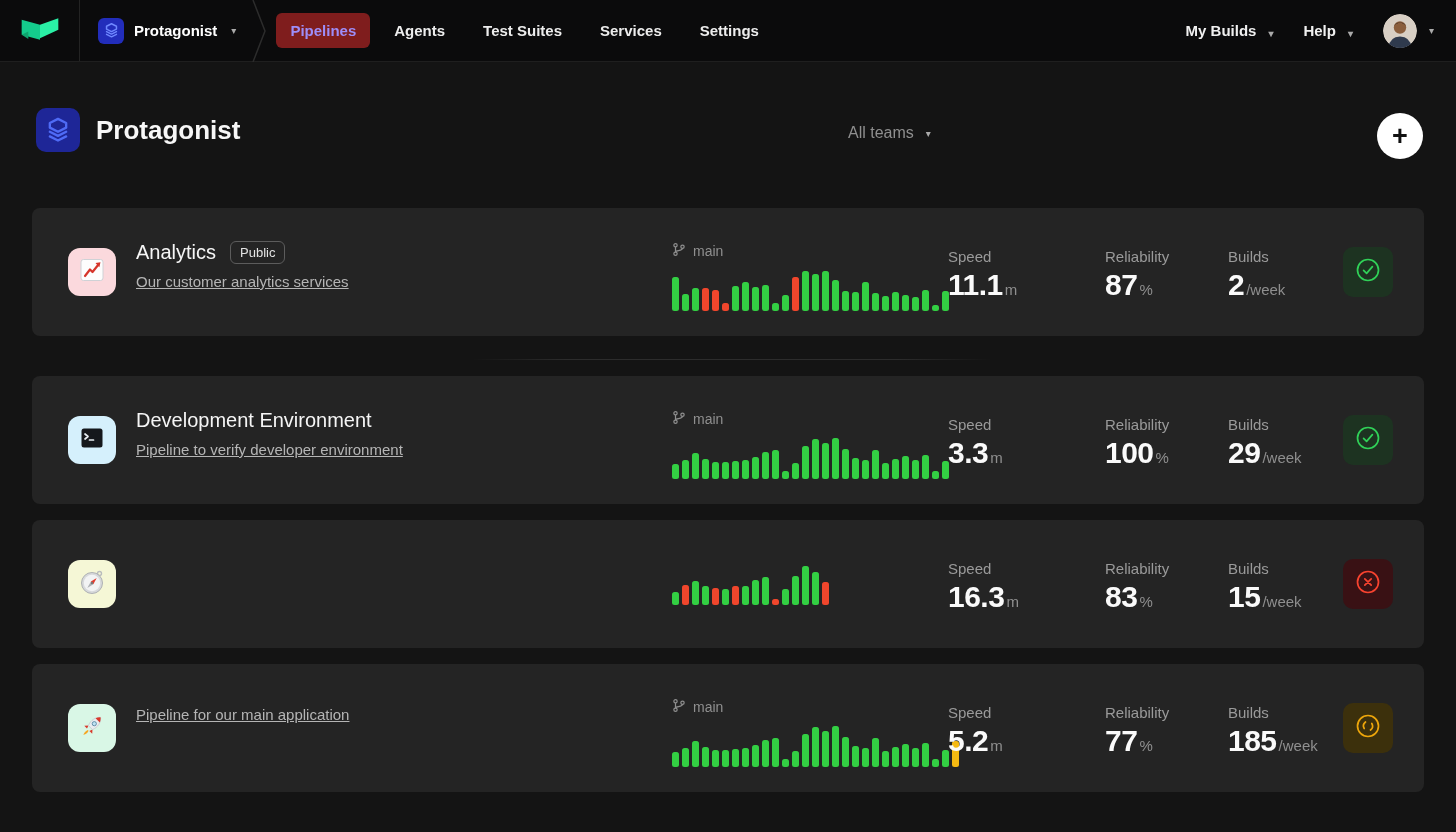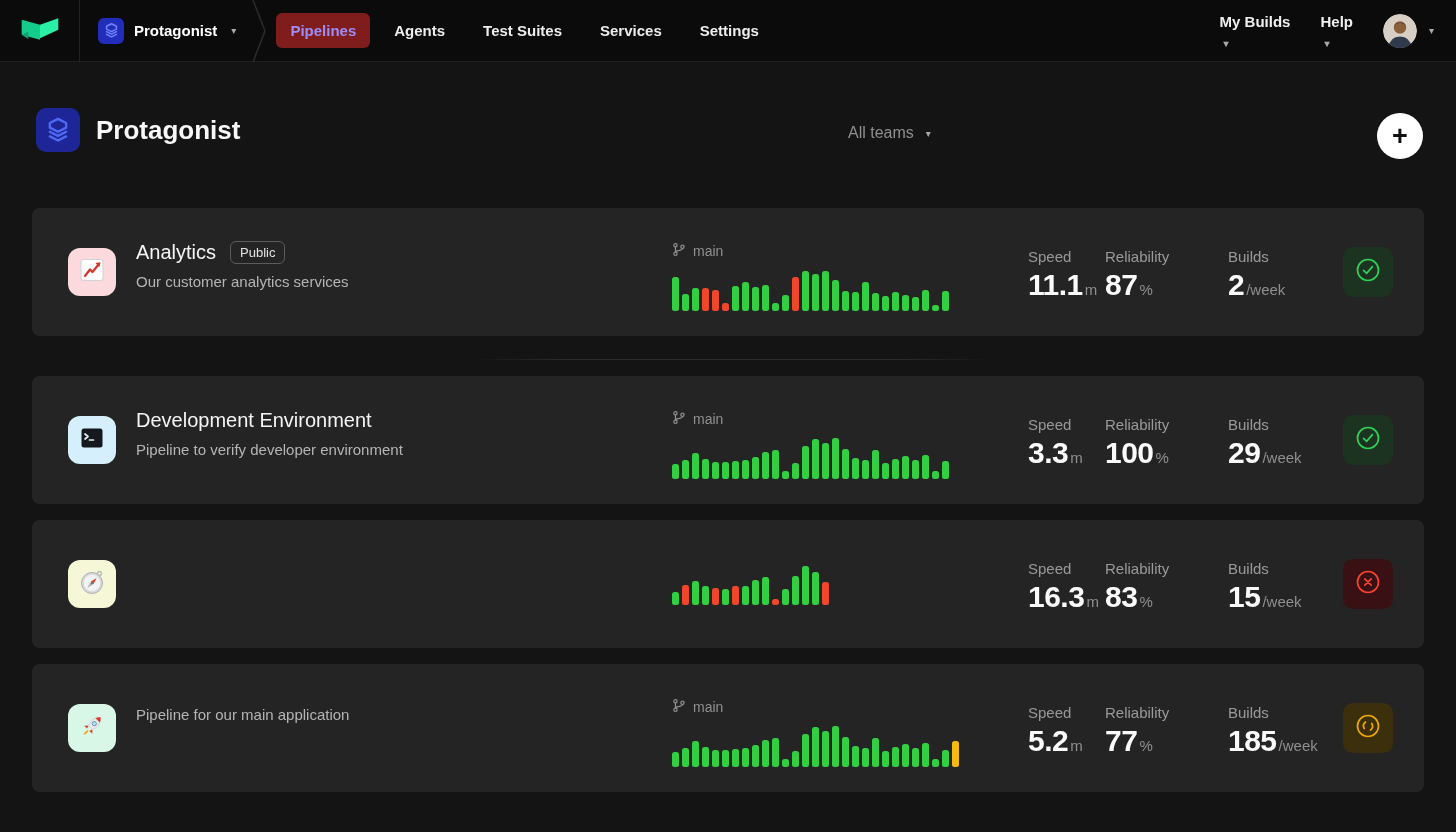--- a/index.html
+++ b/index.html
@@ -15,22 +15,22 @@
   .org-avatar-sm { width:26px; height:26px; border-radius:6px; background:#222dbb;
     display:flex; align-items:center; justify-content:center; }
   .org-name { font-size:15px; font-weight:700; color:#fff; }
   .caret { font-size:10px; color:#aaa; margin-left:4px; }
   .nav-chevron { align-self:stretch; }
   .tabs { display:flex; align-items:center; gap:10px; margin-left:10px; }
   .tab { padding:9px 14px; border-radius:6px; font-size:15px; font-weight:600;
     color:#ededed; cursor:pointer; white-space:nowrap; }
   .tab.active { background:#7f1d1d; color:#9d8df8; }
   .nav-right { margin-left:auto; display:flex; align-items:center; gap:30px; padding-right:22px; }
-  .nav-item { display:flex; align-items:flex-start; gap:8px; font-size:15px; font-weight:600;
-    color:#f0f0f0; cursor:pointer;flex-direction:column; }
+  .nav-item { display:flex; align-items:flex-end; gap:8px; font-size:15px; font-weight:600;
+    color:#f0f0f0; cursor:pointer; }
   .user-chip { display:flex; align-items:center; gap:8px; cursor:pointer; }
   .user-avatar { width:34px; height:34px; border-radius:50%; overflow:hidden; flex:none; }
 
   
   .page { padding:0 32px; }
   .page-header { position:relative; height:56px; margin-top:46px; }
   .header-org { position:absolute; left:4px; top:0; display:flex; align-items:center; gap:16px; }
   .org-avatar-lg { width:44px; height:44px; border-radius:10px; background:#1e2697;
     display:flex; align-items:center; justify-content:center; }
   .page-title { font-size:26px; font-weight:600; color:#f7f7f7; }
@@ -54,32 +54,32 @@
     background:linear-gradient(90deg, rgba(42,42,42,0), #2c2c2c 18%, #2c2c2c 82%, rgba(42,42,42,0)); }
   .card-divider + .pipeline-card { margin-top:16px; }
 
   .p-avatar { position:absolute; left:36px; top:40px; width:48px; height:48px; border-radius:12px;
     display:flex; align-items:center; justify-content:center; }
   .p-info { position:absolute; left:104px; top:33px; }
   .p-title-row { display:flex; align-items:flex-start; gap:14px; }
   .p-title { font-size:20px; font-weight:500; color:#f5f5f5; cursor:pointer; }
   .p-badge { border:1px solid #5c5c5c; border-radius:6px; padding:3px 9px; font-size:13px;
     color:#e3e3e3; }
-  .p-desc { margin-top:9px; font-size:15px; color:#b5b5b5; }
+  .p-desc { margin-top:9px; font-size:15px; color:#b5b5b5;text-decoration:underline; }
 
   .p-chart { position:absolute; left:640px; top:34px; width:292px; }
   .branch-row { display:flex; align-items:center; gap:7px; font-size:14px; color:#8f8f8f; }
   .bars { margin-top:9px; height:42px; display:flex; align-items:flex-end; gap:3px; }
   .bar { width:7px; border-radius:2.5px; min-height:5px; cursor:pointer; }
   .bar.p { background:#33cf43; }
   .bar.f { background:#f0462c; }
   .bar.r { background:#f5b912; }
 
   .stat { position:absolute; top:40px; }
-  .stat.speed { left:996px; } .stat.rel { left:1073px; } .stat.builds { left:1196px; }
+  .stat.speed { left:916px; } .stat.rel { left:1073px; } .stat.builds { left:1196px; }
   .stat-lbl { font-size:15px; color:#9a9a9a; }
   .stat-val-row { margin-top:3px; display:flex; align-items:baseline; }
   .stat-val { font-size:30px; font-weight:600; color:#fafafa; letter-spacing:-0.5px; }
   .stat-unit { font-size:15px; color:#8f8f8f; margin-left:2px; }
 
   .chip { position:absolute; left:1311px; top:39px; width:50px; height:50px; border-radius:10px;
     display:flex; align-items:center; justify-content:center; cursor:pointer; }
   .chip.passed { background:#1d3321; }
   .chip.failed { background:#391114; }
   .chip.running { background:#3c300c; }

